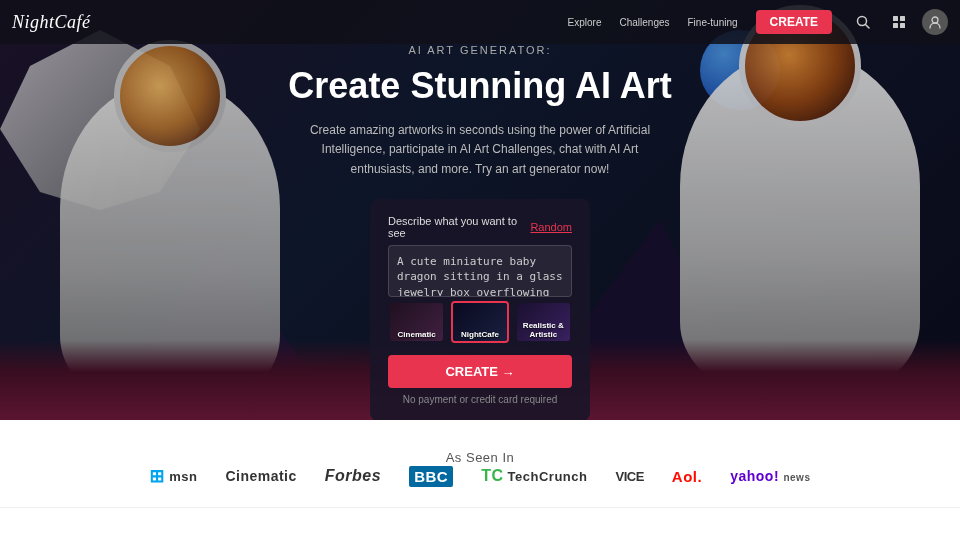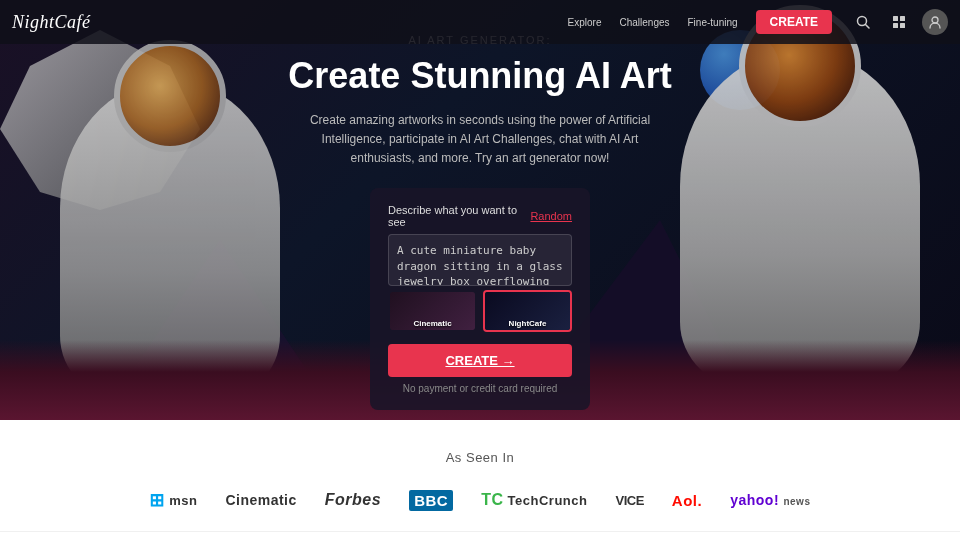--- a/index.html
+++ b/index.html
@@ -102,21 +102,21 @@
     }
     
     .ground-cover {
       position: absolute; bottom: 0; left: 0; right: 0; height: 80px;
       background: linear-gradient(0deg, #5a1530 0%, #3a0d20 60%, transparent 100%);
     }
 
     
     .hero-content {
       position: absolute; top: 0; left: 0; right: 0; bottom: 0;
-      display: flex; flex-direction: column; align-items: center; justify-content: center;
+      display: flex; flex-direction: column; align-items: center; justify-content: space-between;
       padding: 44px 20px 20px;
     }
     .hero-eyebrow {
       color: #aaa; font-size: 11px; letter-spacing: 2px; text-transform: uppercase;
       margin-bottom: 8px;
     }
     .hero-title {
       color: #fff; font-size: 36px; font-weight: 700; text-align: center;
       margin-bottom: 14px; line-height: 1.2;
     }
@@ -154,31 +154,31 @@
     .style-opt-bg-2 { background: linear-gradient(135deg, #201020 0%, #402040 100%); }
     .style-opt-bg-3 { background: linear-gradient(135deg, #1a1030 0%, #3a2060 100%); }
     .style-opt-label {
       position: absolute; bottom: 2px; left: 0; right: 0;
       text-align: center; color: #fff; font-size: 8px; font-weight: 600;
       text-shadow: 0 1px 2px rgba(0,0,0,0.9);
     }
     .create-btn {
       width: 100%; background: #e8344e; color: #fff; border: none;
       border-radius: 4px; padding: 9px; font-size: 13px; font-weight: 700;
-      cursor: pointer; display: flex; align-items: center; justify-content: center; gap: 6px; text-decoration: underline;
+      cursor: pointer; display: flex; align-items: center; justify-content: center; gap: 6px;
     }
     .no-payment { color: #888; font-size: 10px; text-align: center; margin-top: 6px; }
 
     
     .as-seen-in {
       background: #fff; padding: 30px 20px 20px;
       display: flex; flex-direction: column; align-items: center;
     }
     .as-seen-label {
-      color: #555; font-size: 13px; margin-bottom: 24px; letter-spacing: 0.5px;
+      color: #555; font-size: 13px; margin-bottom: 0; letter-spacing: 0.5px;
     }
     .logos-row {
       display: flex; align-items: center; gap: 28px; flex-wrap: wrap; justify-content: center;
     }
     .logo-item { color: #333; font-size: 15px; font-weight: 700; letter-spacing: 0.5px; }
     .logo-msn { font-size: 13px; display: flex; align-items: center; gap: 4px; }
     .logo-msn-icon { color: #00a4ef; font-size: 18px; }
     .logo-mashable { font-size: 14px; }
     .logo-forbes { font-size: 16px; font-style: italic; }
     .logo-bbc { background: #0369a1; color: #fff; padding: 2px 5px; font-size: 15px; border-radius: 2px; }
@@ -254,20 +254,24 @@
 
       <div class="style-options">
         <div class="style-opt">
           <div class="style-opt-bg style-opt-bg-2"></div>
           <span class="style-opt-label">Cinematic</span>
         </div>
         <div class="style-opt active">
           <div class="style-opt-bg style-opt-bg-1"></div>
           <span class="style-opt-label">NightCafe</span>
         </div>
+        <div class="style-opt">
+          <div class="style-opt-bg style-opt-bg-3"></div>
+          <span class="style-opt-label">Realistic &amp; Artistic</span>
+        </div>
       </div>
 
       <button class="create-btn">CREATE →</button>
       <p class="no-payment">No payment or credit card required</p>
     </div>
   </div>
 </div>
 
 <div class="as-seen-in">
   <p class="as-seen-label">As Seen In</p>

